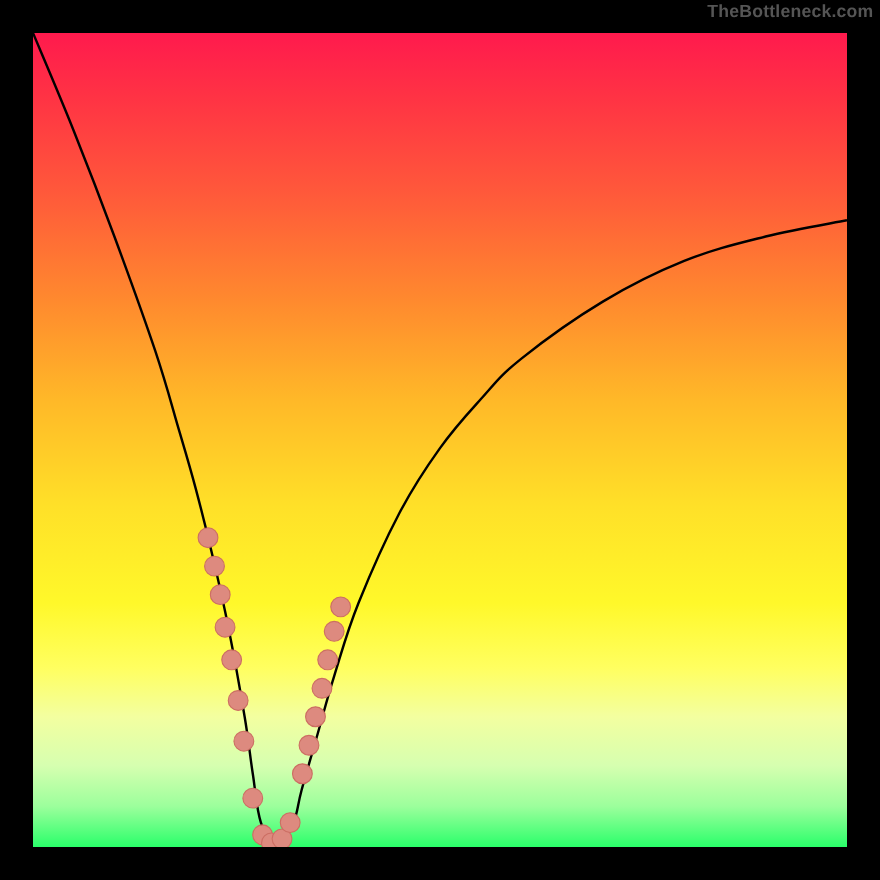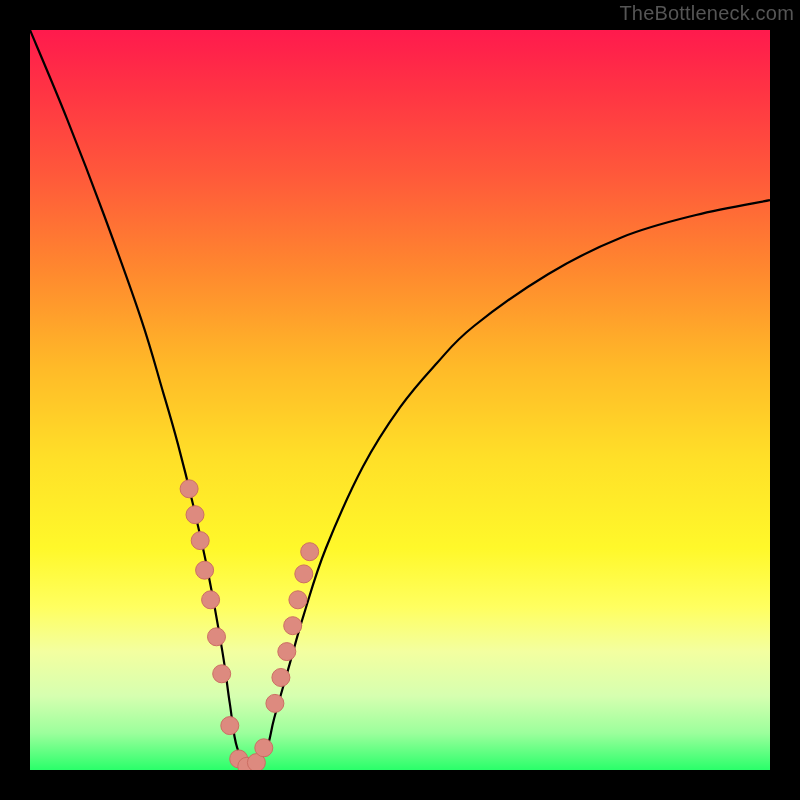--- a/index.html
+++ b/index.html
@@ -43,23 +43,23 @@
     left: 0;
     top: 0;
     width: 740px;
     height: 740px;
   }
   .watermark {
     position: absolute;
     top: 2px;
     right: 6px;
     color: #555;
-    font-size: 20px;
+    font-size: 16px;
     letter-spacing: 0.2px;
-    font-weight: 400;
+    font-weight: 700;
     user-select: none;
   }
 </style>
 </head>
 <body>
 
 <div class="stage">
   <div class="plot-area">
     <svg class="curves" viewBox="0 0 740 740" preserveAspectRatio="none">
       <path id="curve-path" fill="none" stroke="#000" stroke-width="2.2" d="M 0.0 0.0 C 6.7 16.0, 23.7 55.5, 37.0 88.8 C 50.3 122.1, 60.7 149.0, 74.0 185.0 C 87.3 221.0, 100.3 256.6, 111.0 288.6 C 121.7 320.6, 126.5 340.0, 133.2 362.6 C 139.9 385.2, 142.7 394.4, 148.0 414.4 C 153.3 434.4, 157.5 451.0, 162.8 473.6 C 168.1 496.2, 172.3 513.6, 177.6 540.2 C 182.9 566.8, 188.4 597.6, 192.4 621.6 C 196.4 645.6, 197.1 656.1, 199.8 673.4 C 202.5 690.7, 203.2 705.8, 207.2 717.8 C 211.2 729.8, 216.7 740.0, 222.0 740.0 C 227.3 740.0, 232.8 727.1, 236.8 717.8 C 240.8 708.5, 240.2 702.9, 244.2 688.2 C 248.2 673.5, 253.7 655.0, 259.0 636.4 C 264.3 617.8, 267.1 605.9, 273.8 584.6 C 280.5 563.3, 285.3 544.6, 296.0 518.0 C 306.7 491.4, 319.7 461.9, 333.0 436.6 C 346.3 411.3, 356.7 396.0, 370.0 377.4 C 383.3 358.8, 393.7 347.7, 407.0 333.0 C 420.3 318.3, 424.0 312.0, 444.0 296.0 C 464.0 280.0, 491.4 260.2, 518.0 244.2 C 544.6 228.2, 565.4 217.9, 592.0 207.2 C 618.6 196.5, 639.4 191.7, 666.0 185.0 C 692.6 178.3, 726.7 172.9, 740.0 170.2"></path>

